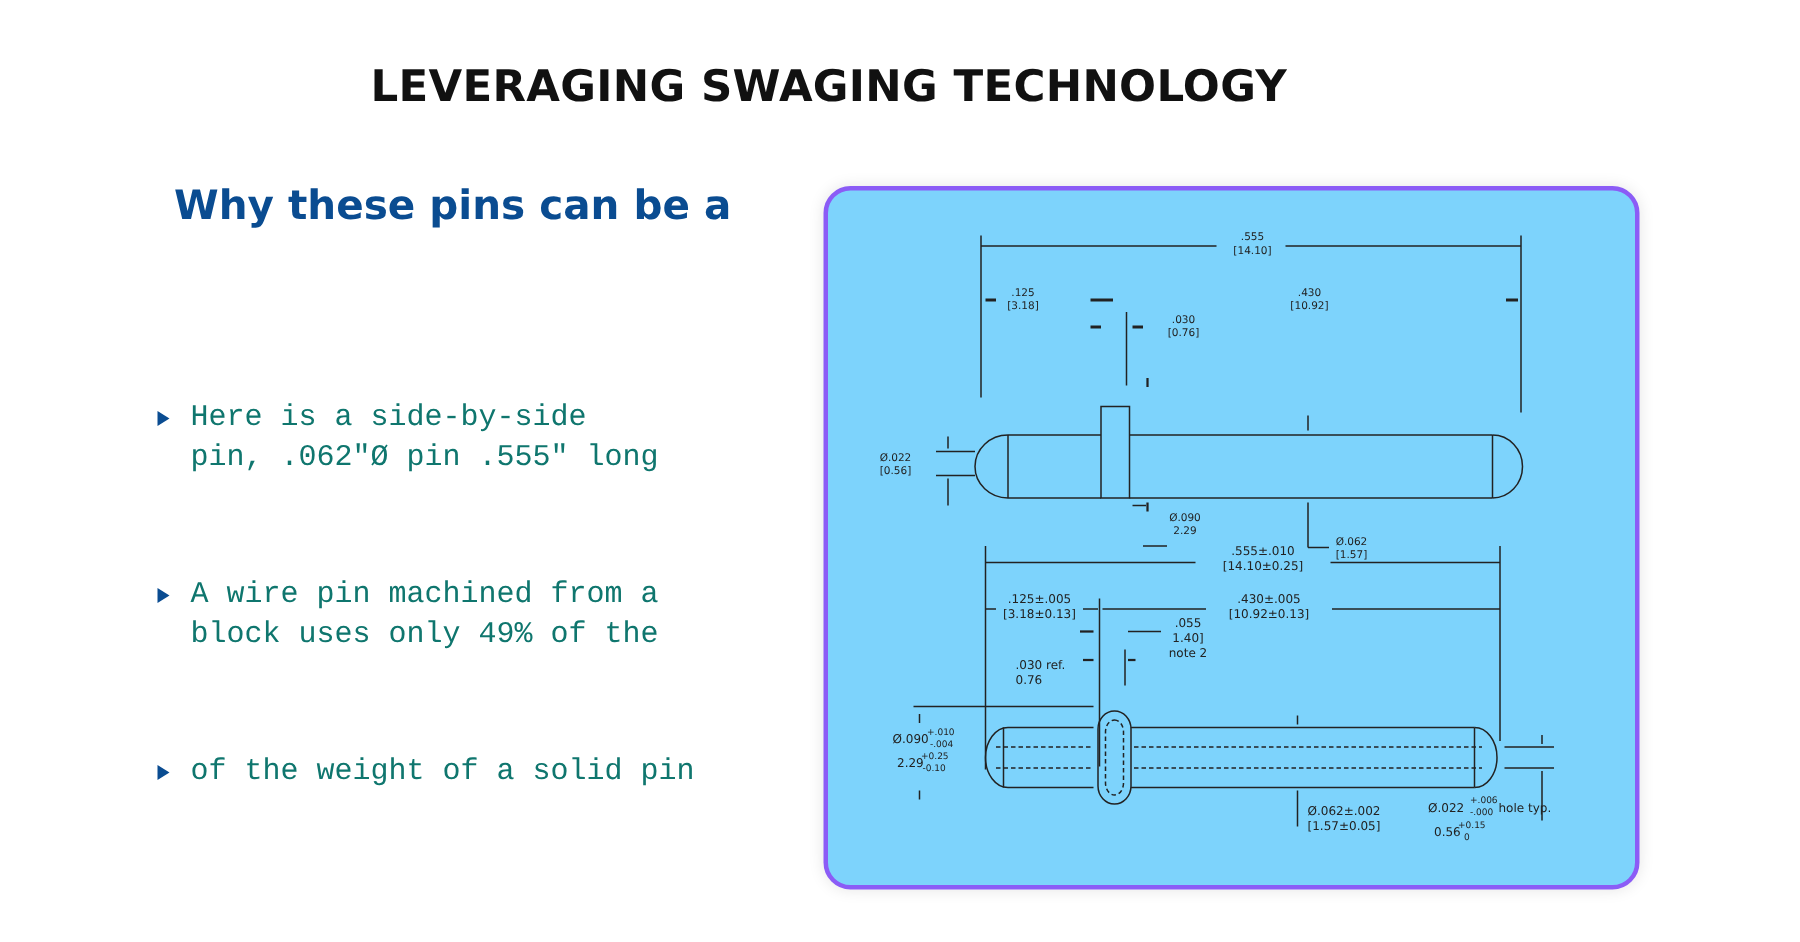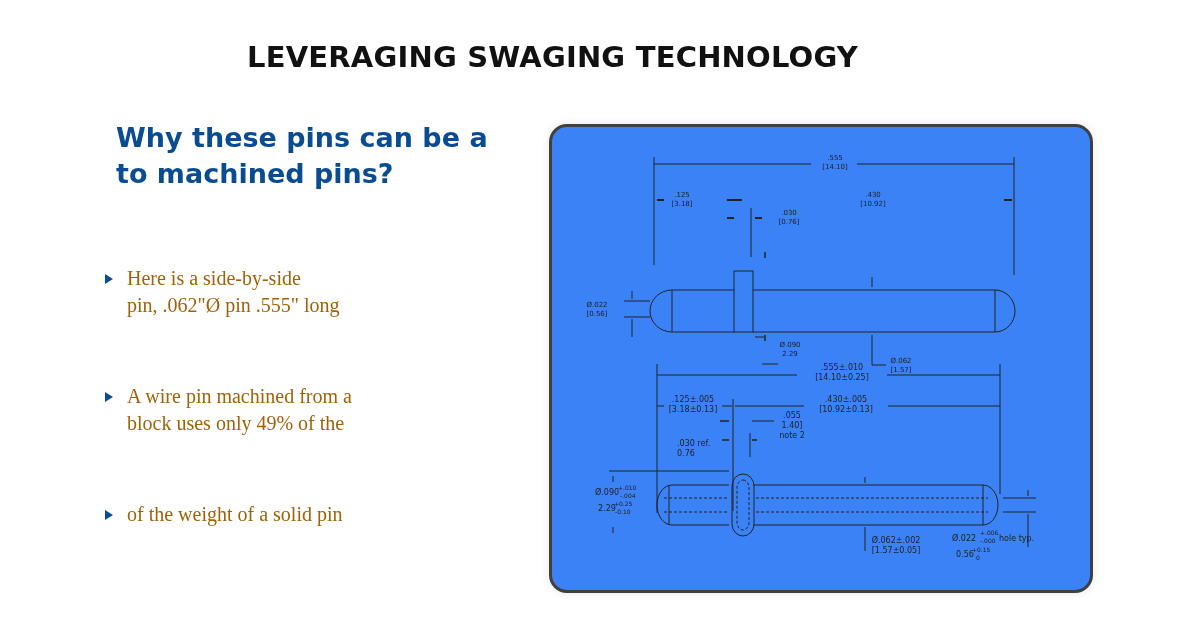--- a/index.html
+++ b/index.html
@@ -20,41 +20,40 @@
   .heading div { white-space: nowrap; }
   .bullets { position: absolute; left: 104px; top: 265px; width: 420px; }
   .bullet { position: absolute; left: 0; width: 420px; }
   .bullet .tri {
     position: absolute; left: 1px; top: 9px; width: 0; height: 0;
     border-top: 5px solid transparent; border-bottom: 5px solid transparent;
     border-left: 8px solid #0a4c91;
   }
   .bullet .txt {
     position: absolute; left: 23px; top: 0; width: 400px;
-    font-family: Liberation Serif, serif; font-size: 20px; line-height: 27px; color: #a16207;
+    font-family: Liberation Mono, monospace; font-size: 20px; line-height: 27px; color: #0f766e;
   }
   .bullet .txt div { white-space: nowrap; }
   .panel {
     position: absolute; left: 549px; top: 124px; width: 544px; height: 469px;
-    background: #3b82f6; border-radius: 18px;
-    border: 3px solid #404040;
+    background: #7dd3fc; border-radius: 18px;
+    border: 3px solid #8b5cf6;
     box-shadow: 0 0 10px rgba(0,0,0,0.10);
     box-sizing: border-box;
   }
   .drawing { position: absolute; left: 0; top: 0; }
   .drawing text { font-family: "DejaVu Sans", sans-serif; fill: #222222; }
 </style>
 </head>
 <body>
 
 <div class="title">LEVERAGING SWAGING TECHNOLOGY</div>
 
 <div class="heading">
   <div>Why these pins can be a</div>
-  <div>to machined pins?</div>
 </div>
 
 <div class="bullets">
   <div class="bullet" style="top:0px;">
     <span class="tri"></span>
     <div class="txt">
       <div>Here is a side-by-side</div>
       <div>pin, .062"Ø pin .555" long</div>
     </div>
   </div>

